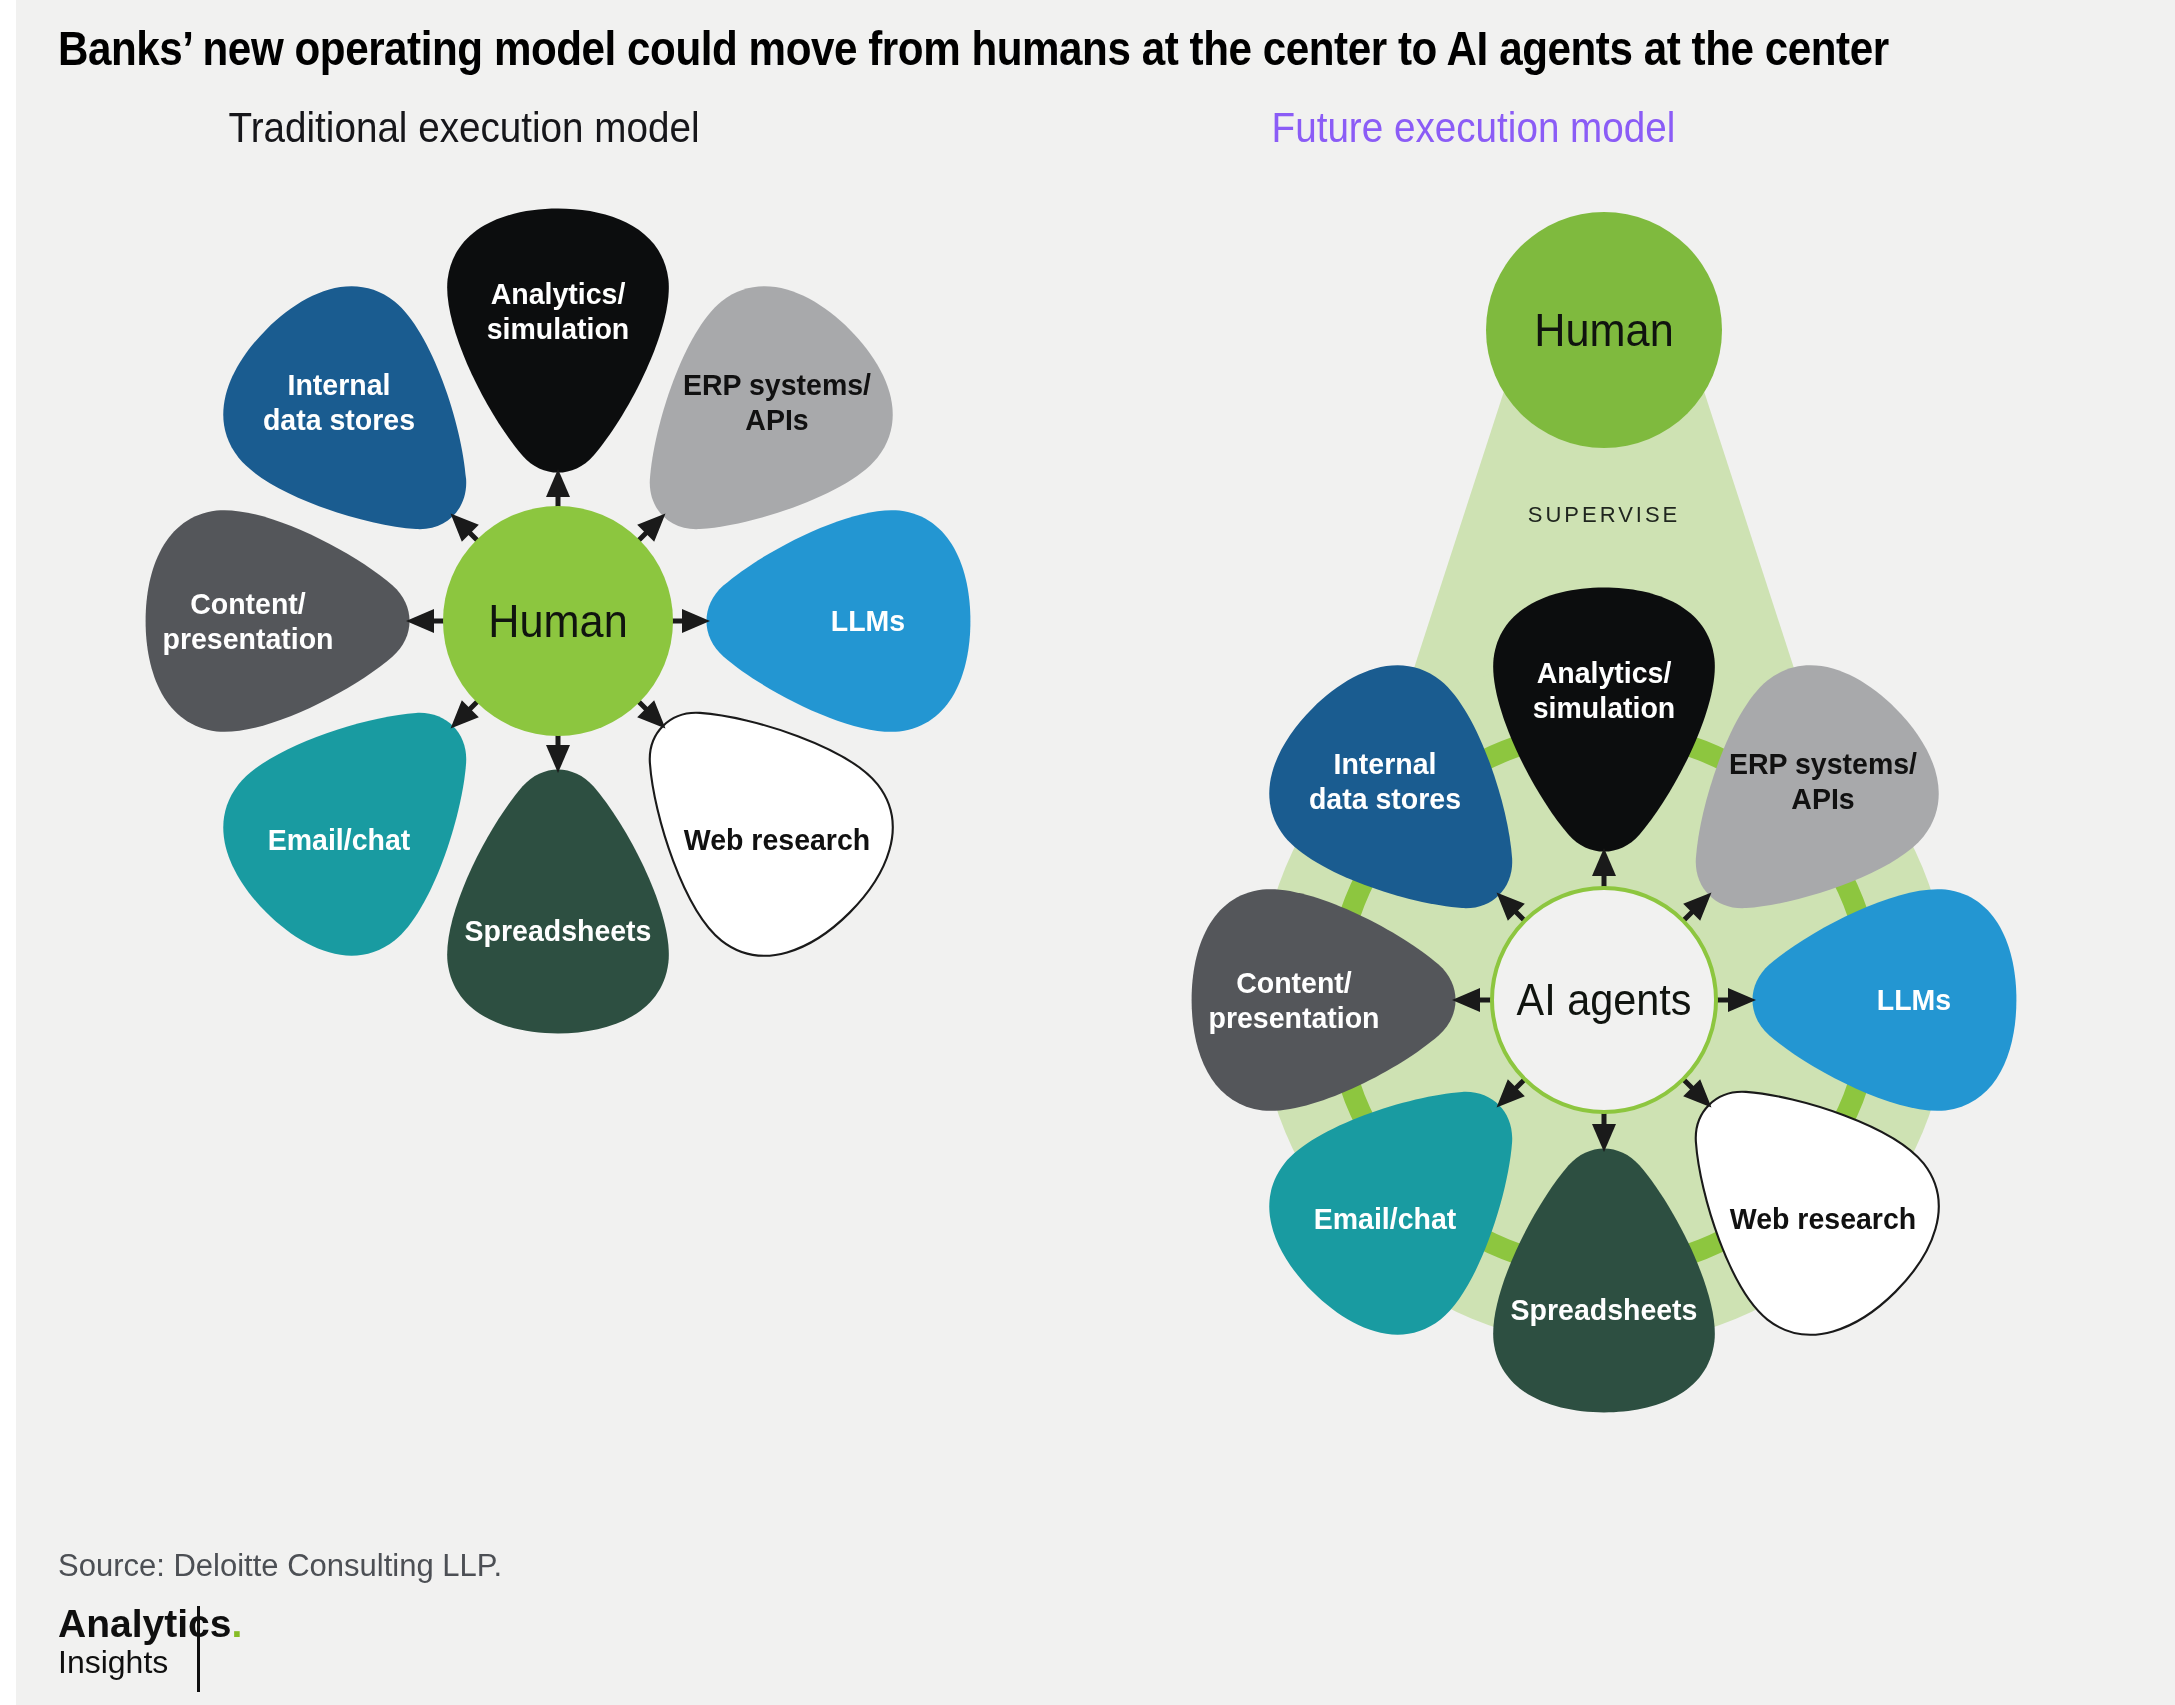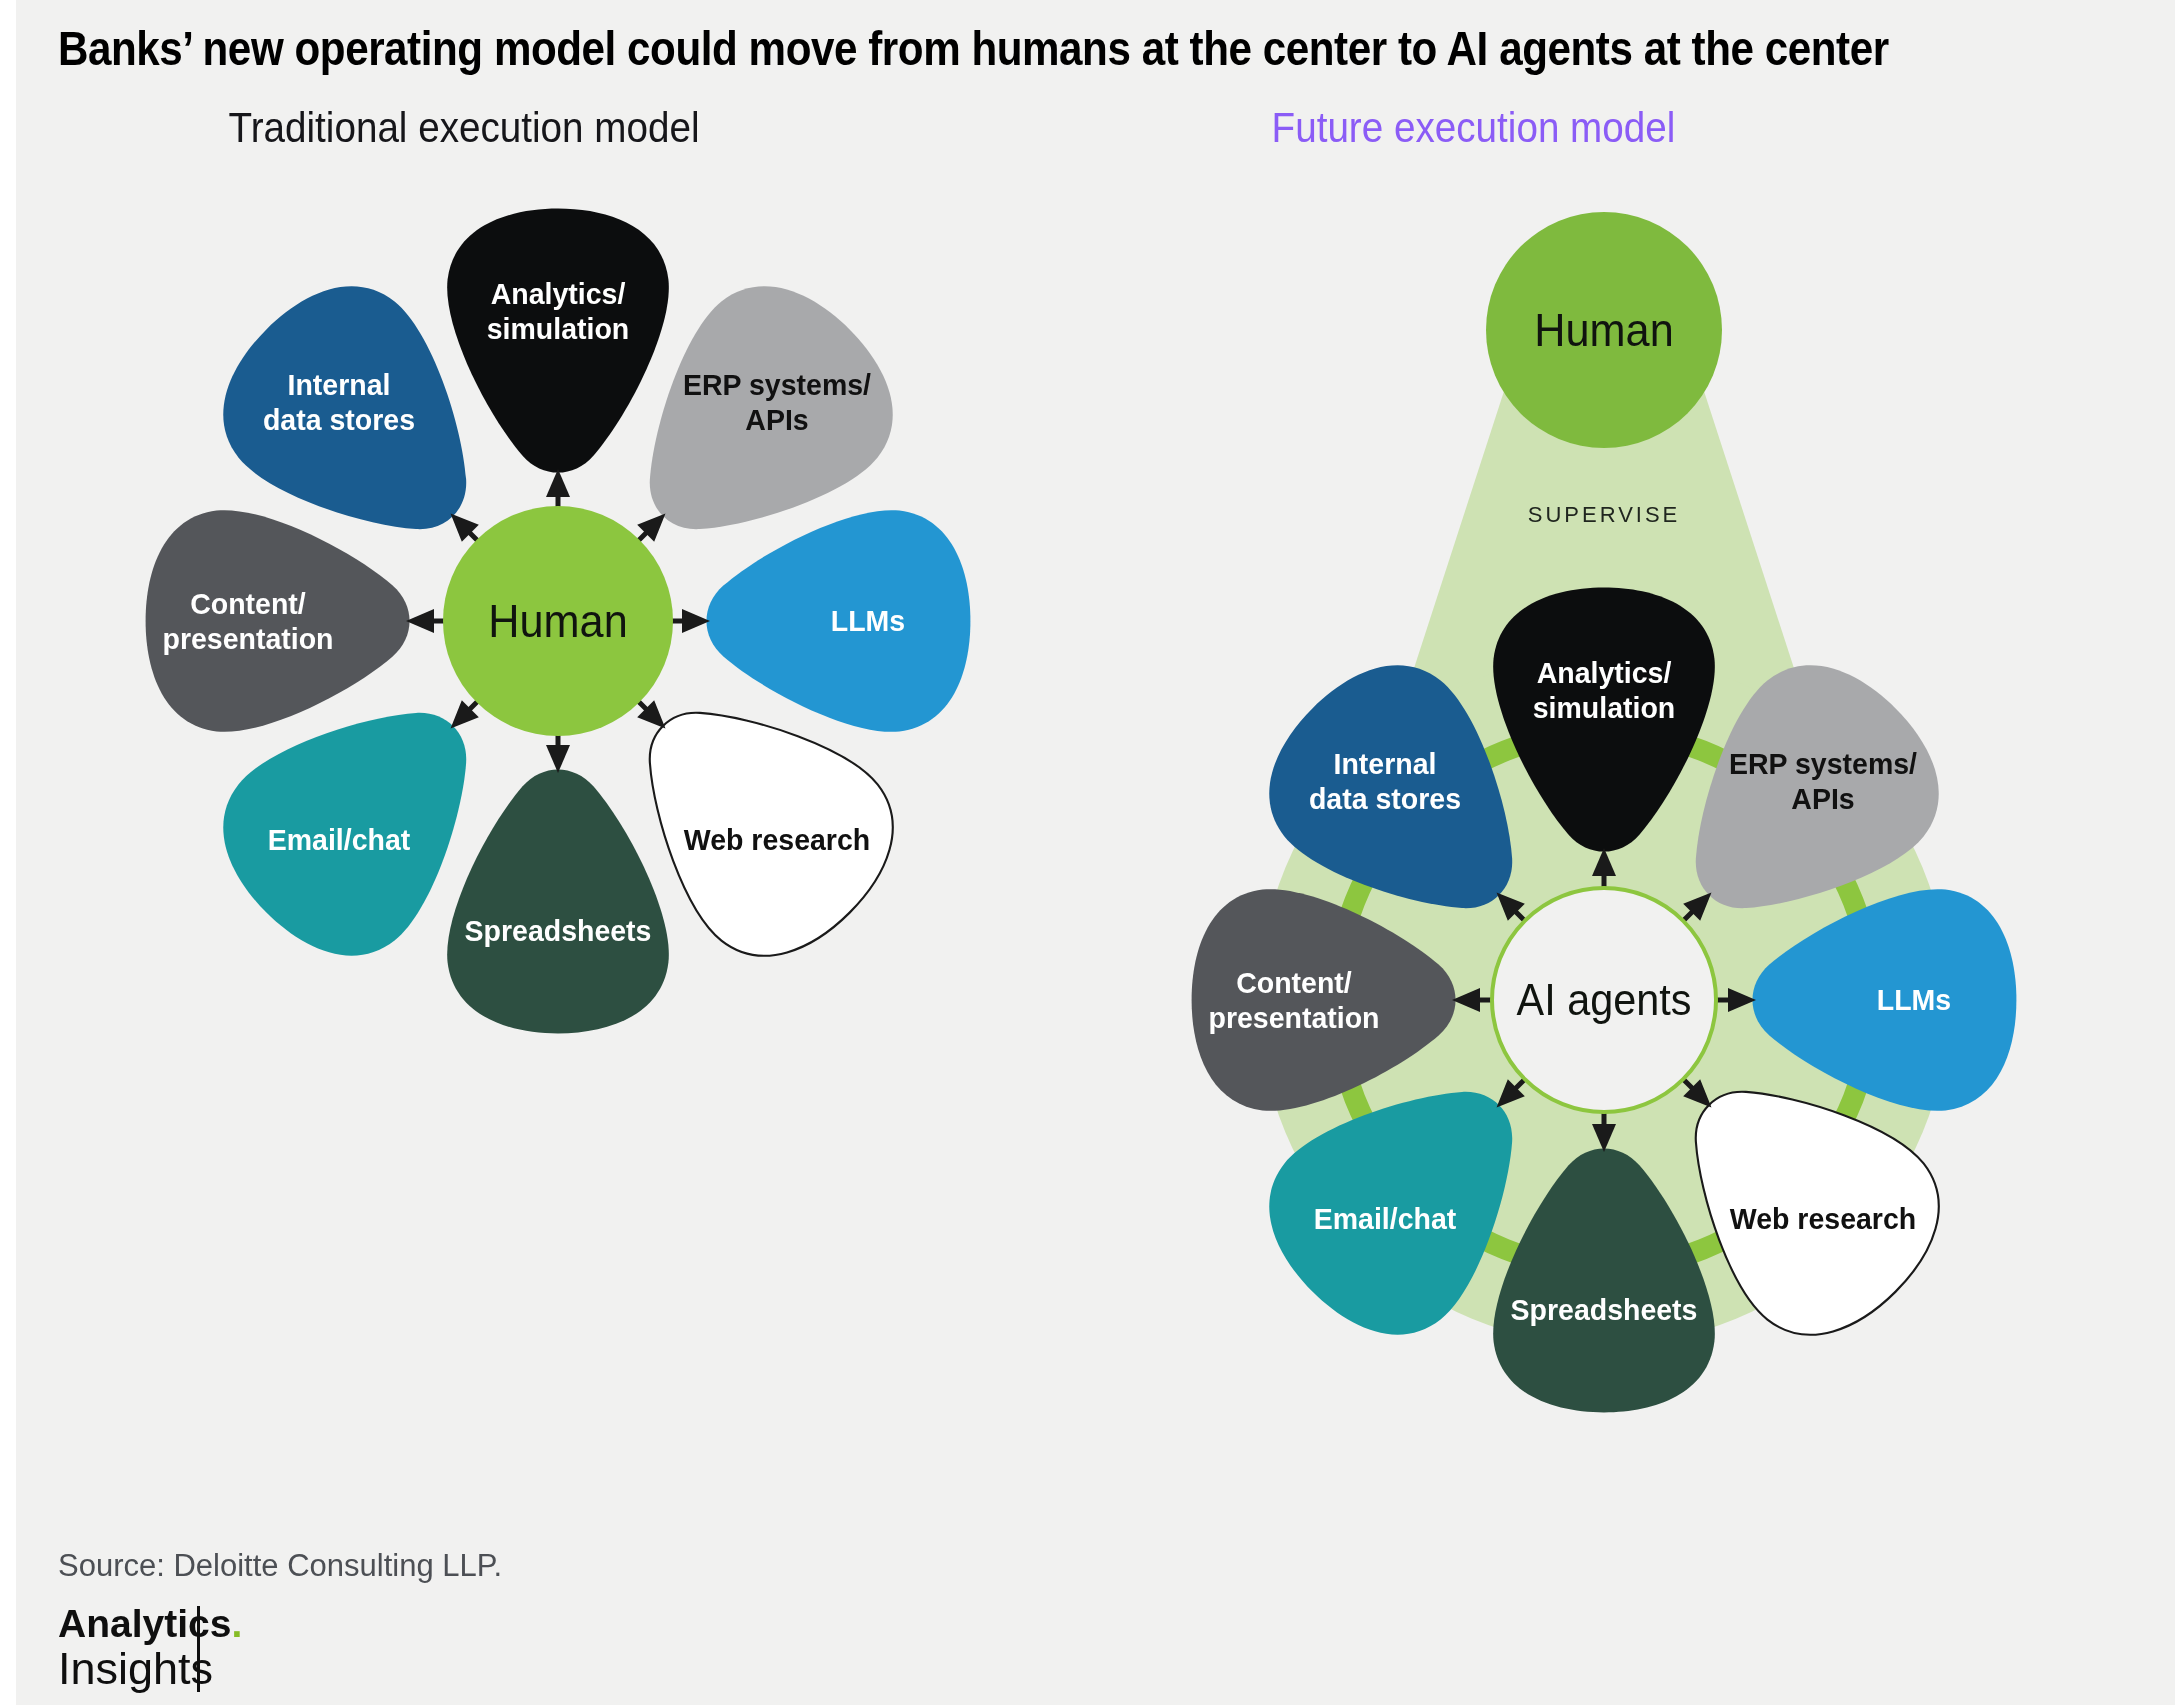--- a/index.html
+++ b/index.html
@@ -17,21 +17,21 @@
   .petal{position:absolute;left:315px;top:19px;width:250px;height:290px;transform-origin:125px 421px;overflow:visible;}
   .petal-label{position:absolute;transform:translate(-50%,-50%) scaleX(0.95);font-weight:700;font-size:30px;
                line-height:1.18;text-align:center;white-space:pre-line;}
   .arrows{position:absolute;left:240px;top:240px;width:400px;height:400px;}
   .center-circle{position:absolute;border-radius:50%;box-sizing:border-box;}
   .center-label{position:absolute;transform:translate(-50%,-50%) scaleX(0.94);font-size:46px;font-weight:400;white-space:nowrap;}
   .supervise{letter-spacing:3px;font-size:22px;transform:translate(-50%,-50%);white-space:nowrap;}
 
   .note{left:42px;font-size:31px;white-space:nowrap;}
   .brand{left:42px;top:1604px;font-size:39px;font-weight:800;line-height:1;}
-  .brand-sub{left:42px;top:1646px;font-size:45px;font-weight:400;line-height:1;}
+  .brand-sub{left:42px;top:1646px;font-size:32px;font-weight:400;line-height:1;}
   .divider{left:181px;top:1606px;width:3px;height:86px;}
   .website{left:208px;top:1624px;font-size:42px;font-weight:400;white-space:nowrap;}
 </style>
 </head>
 <body>
 
 <div class="page" style="background: rgb(241, 241, 240); margin-left: 16px;">
 
   <div class="abs title" style="color: rgb(0, 0, 0);">
     <span class="squeeze">Banks’ new operating model could move from humans at the center to AI agents at the center</span>

